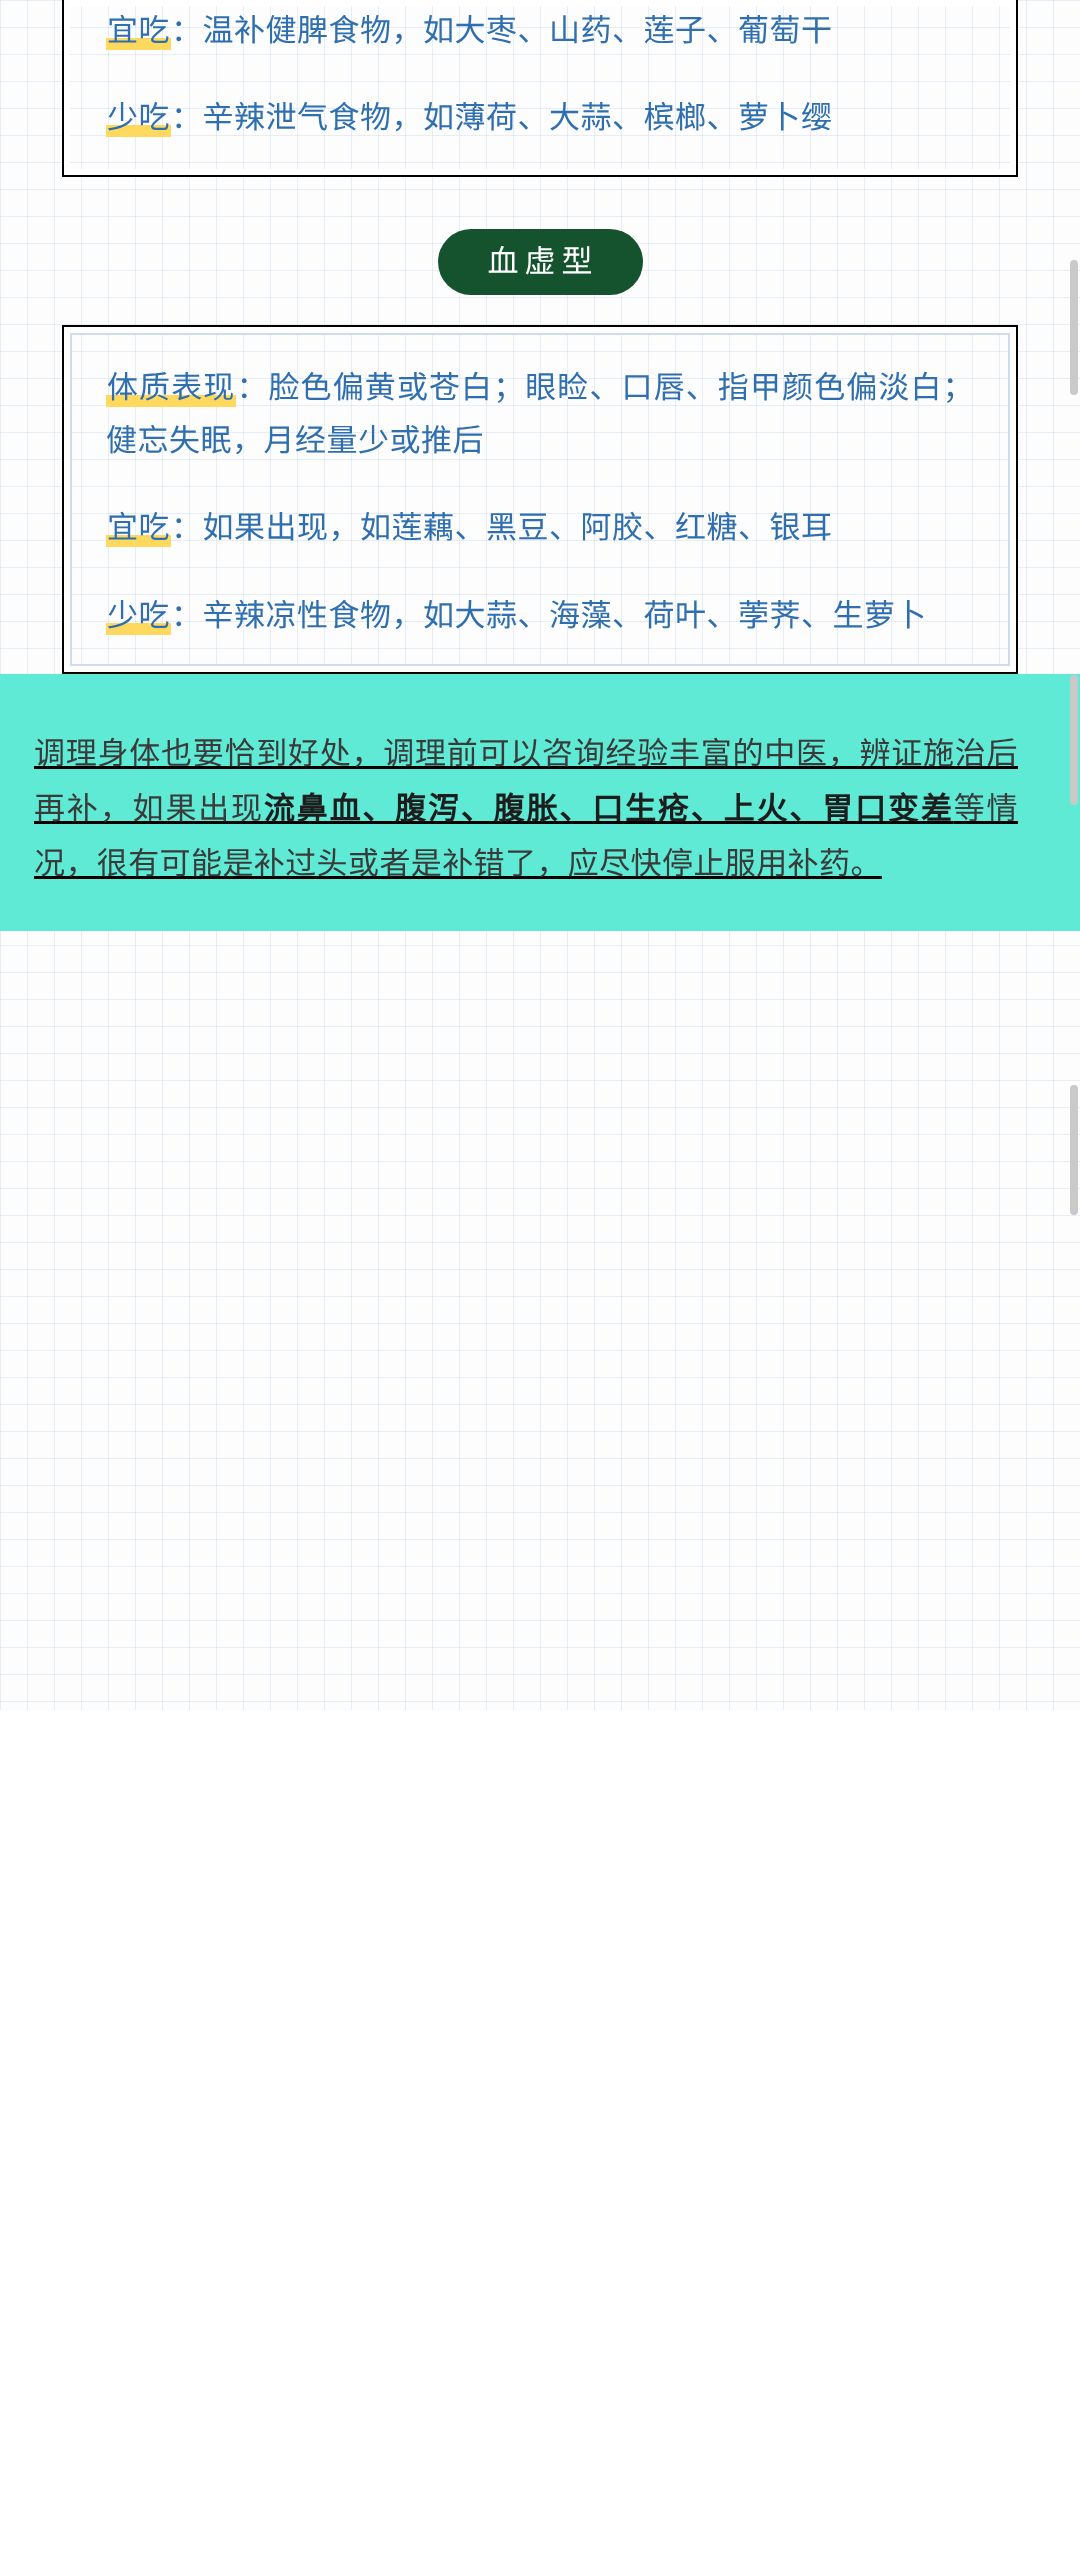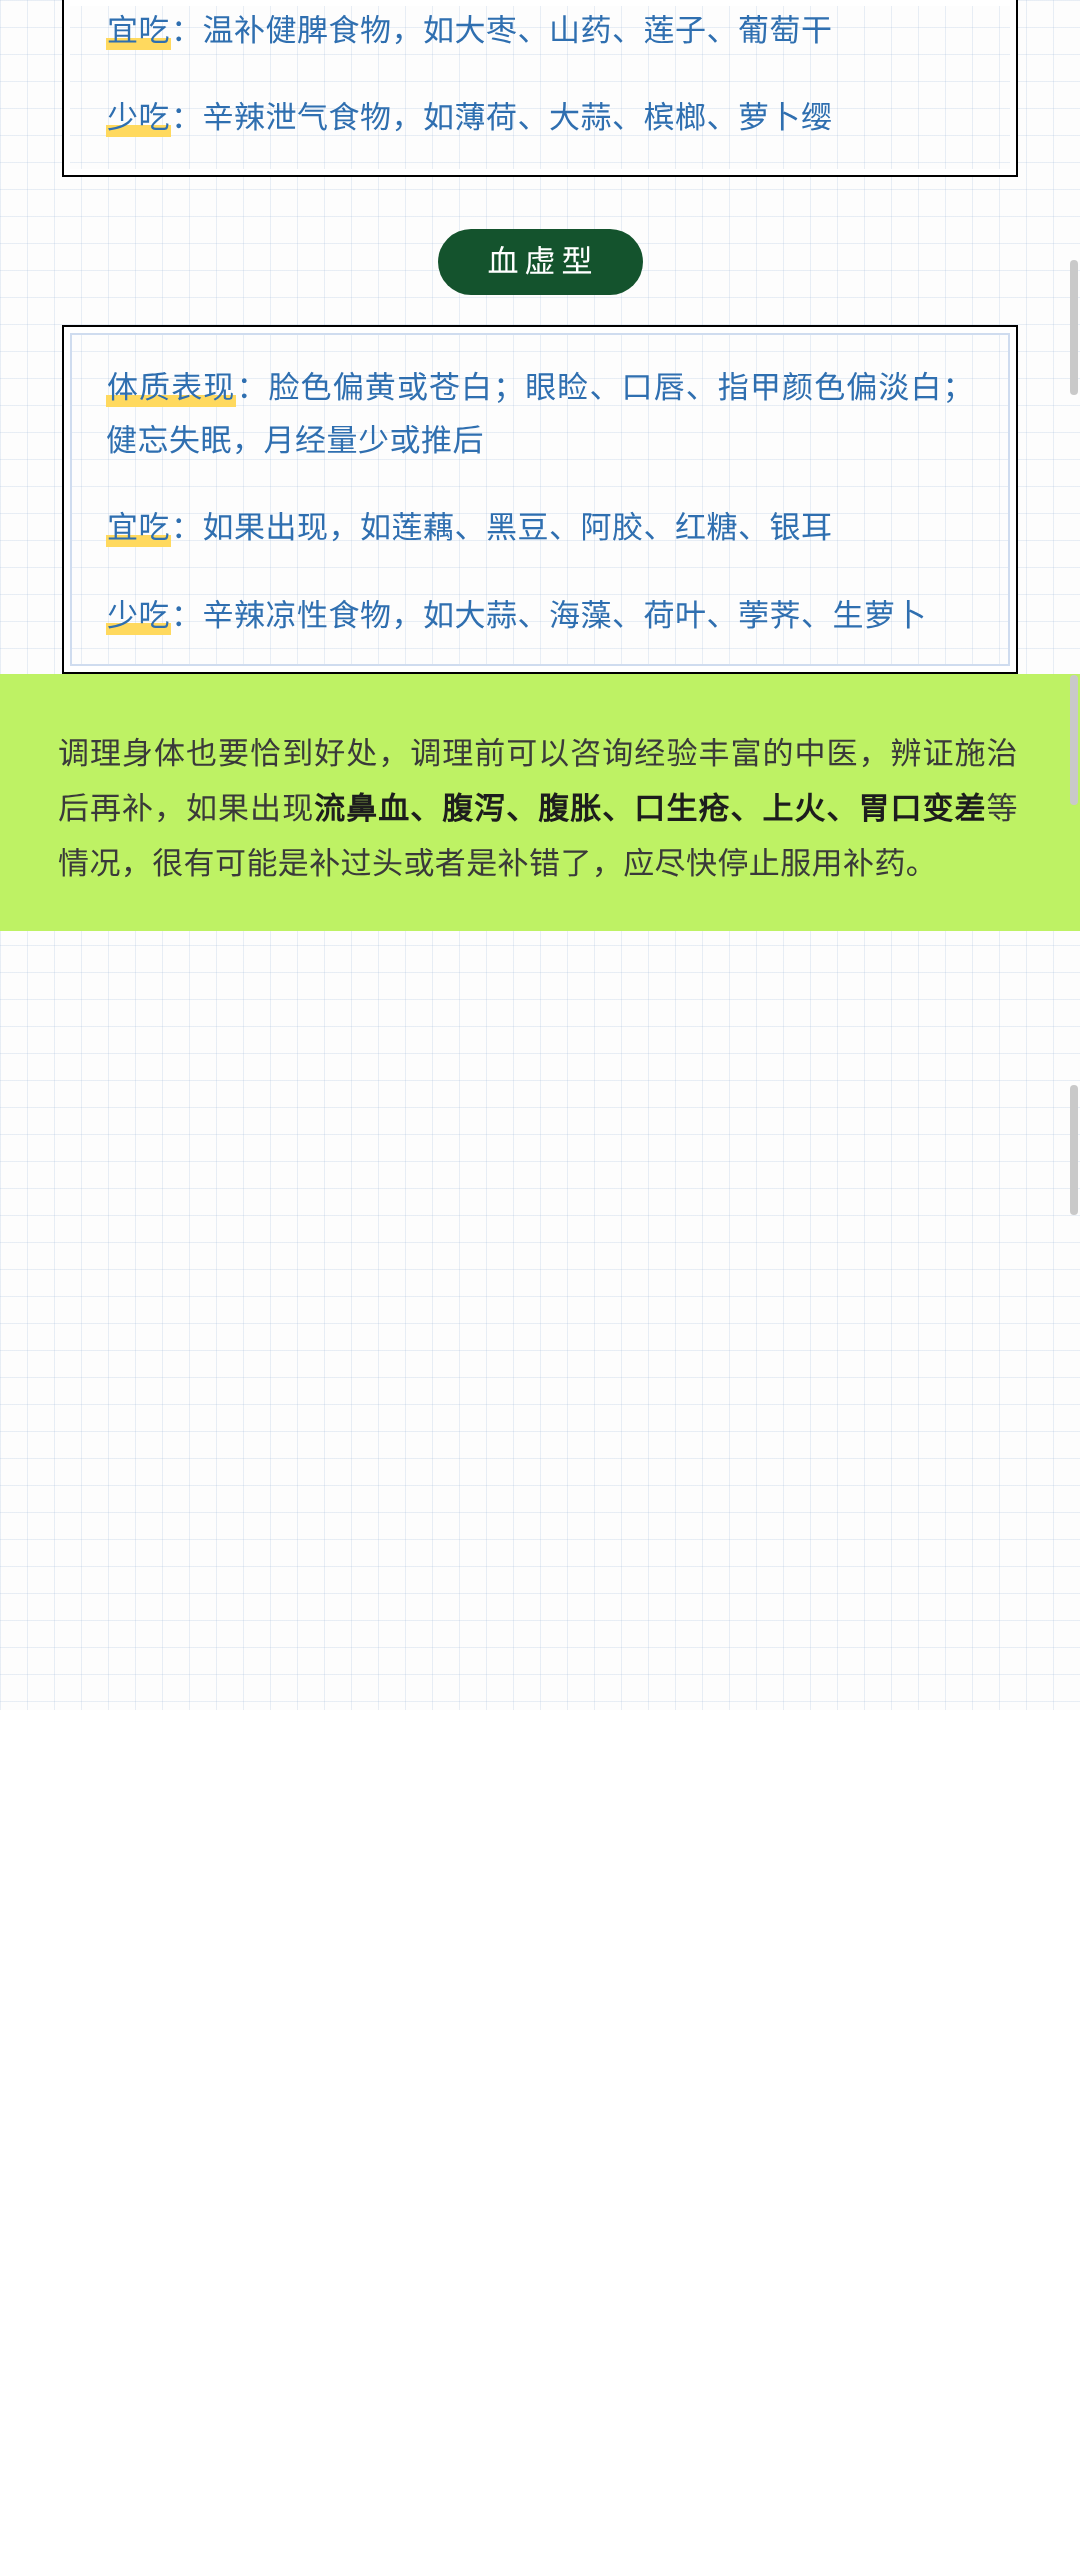--- a/index.html
+++ b/index.html
@@ -90,22 +90,23 @@
     color: #ffffff;
     font-size: 31px;
     letter-spacing: 6px;
     padding: 17px 44px 18px 50px;
     border-radius: 40px;
     line-height: 1;
   }
 
   
   .plain-block {
-    background: #bef264;
-    padding: 52px 62px 40px 58px;
+    background: #5eead4;
+    padding: 52px 62px 40px 34px;
+    text-decoration: underline;
   }
   .plain-para {
     color: #3a3a3a;
     font-size: 31px;
     line-height: 1.78;
     letter-spacing: 0.4px;
     text-align: justify;
     margin: 0 0 30px 0;
   }
   .plain-para:last-child { margin-bottom: 0; }

